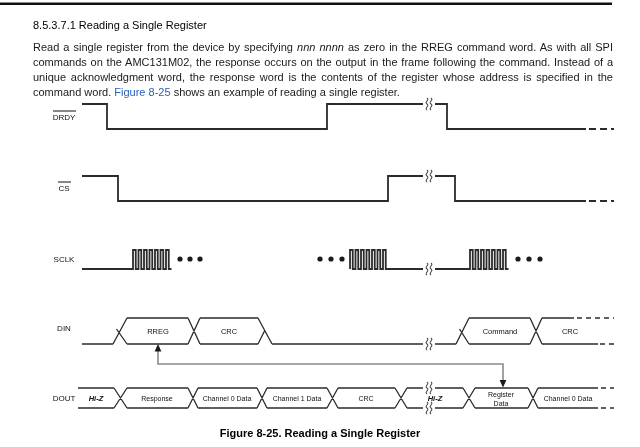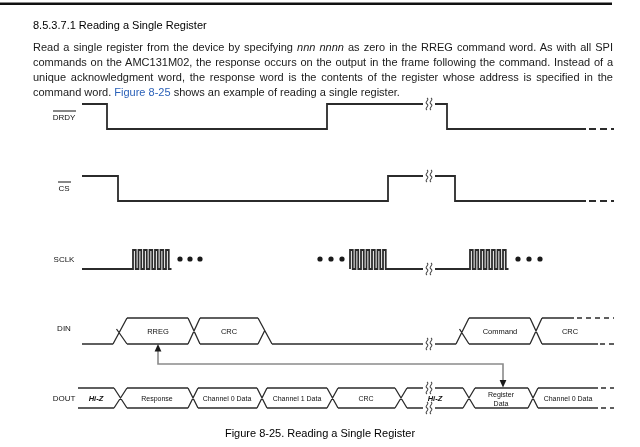--- a/index.html
+++ b/index.html
@@ -16,21 +16,21 @@
     white-space:nowrap;
   }
   .para{
     position:absolute;left:33px;top:40px;width:580px;
     font-size:11px;line-height:15px;text-align:justify;color:#1a1a1a;
   }
   .para i{font-style:italic;}
   .fig-link{color:#2b61b8;cursor:pointer;}
   .caption{
     position:absolute;left:0;top:427px;width:640px;text-align:center;
-    font-size:11px;font-weight:normal;color:#000;
+    font-size:11px;font-weight:bold;color:#000;
   }
   svg.diagram{position:absolute;left:0;top:0;pointer-events:none;}
   .sig{stroke:#2b2b2b;stroke-width:1.8;fill:none;}
   .bus{stroke:#2b2b2b;stroke-width:1.3;fill:none;}
   .busdash{stroke:#2b2b2b;stroke-width:1.3;fill:none;stroke-dasharray:5 4;}
   .sigdash{stroke:#2b2b2b;stroke-width:1.8;fill:none;stroke-dasharray:7 4;}
   .lbl{font-family:"Liberation Sans",sans-serif;font-size:8px;fill:#111;}
   .buslbl{font-family:"Liberation Sans",sans-serif;font-size:7px;fill:#111;}
   .buslbl2{font-family:"Liberation Sans",sans-serif;font-size:7.5px;fill:#111;}
   .hiz{font-family:"Liberation Sans",sans-serif;font-size:7.5px;font-style:italic;font-weight:bold;fill:#111;}

